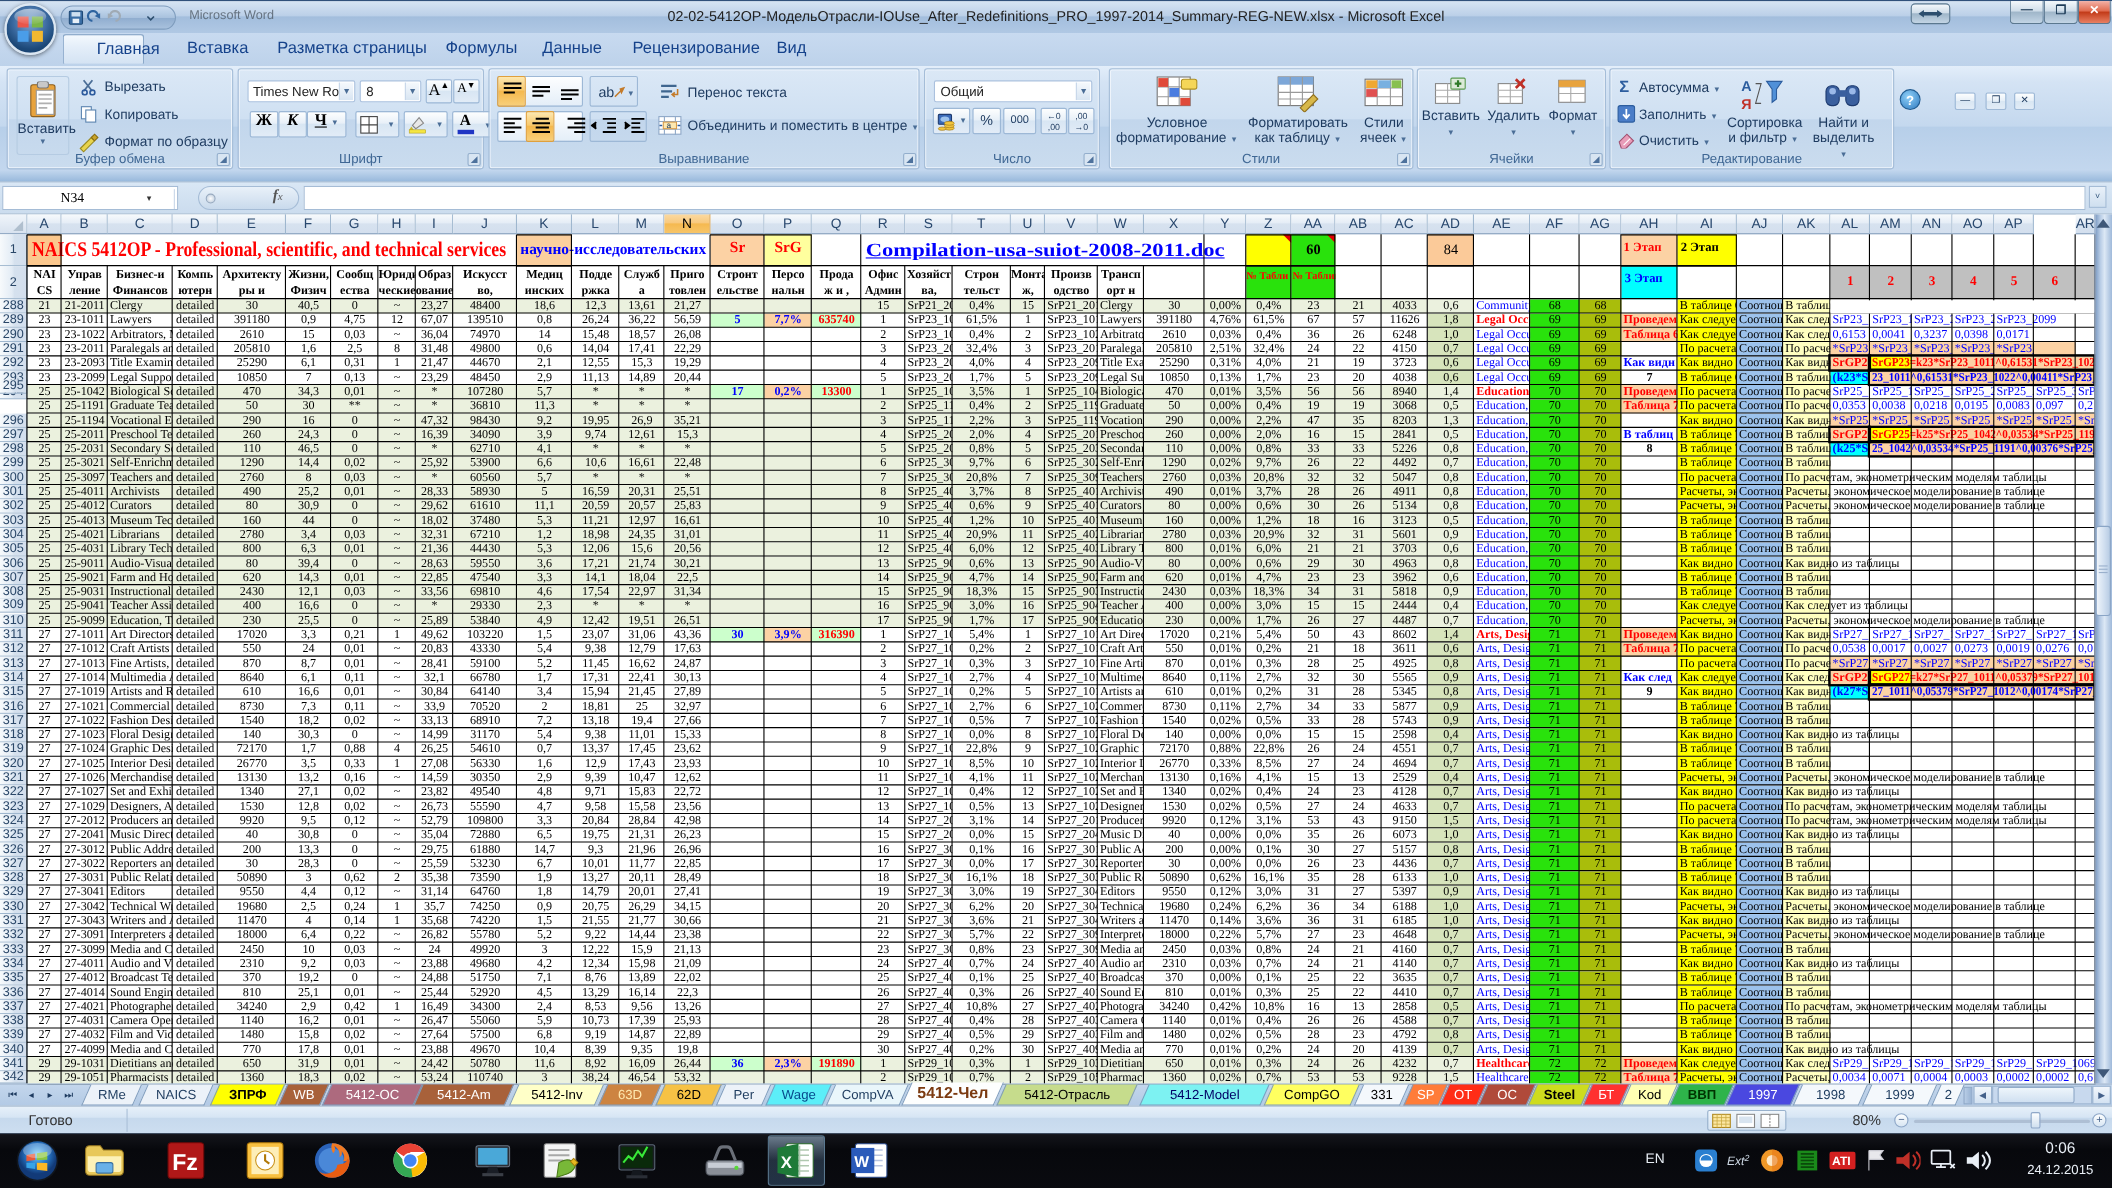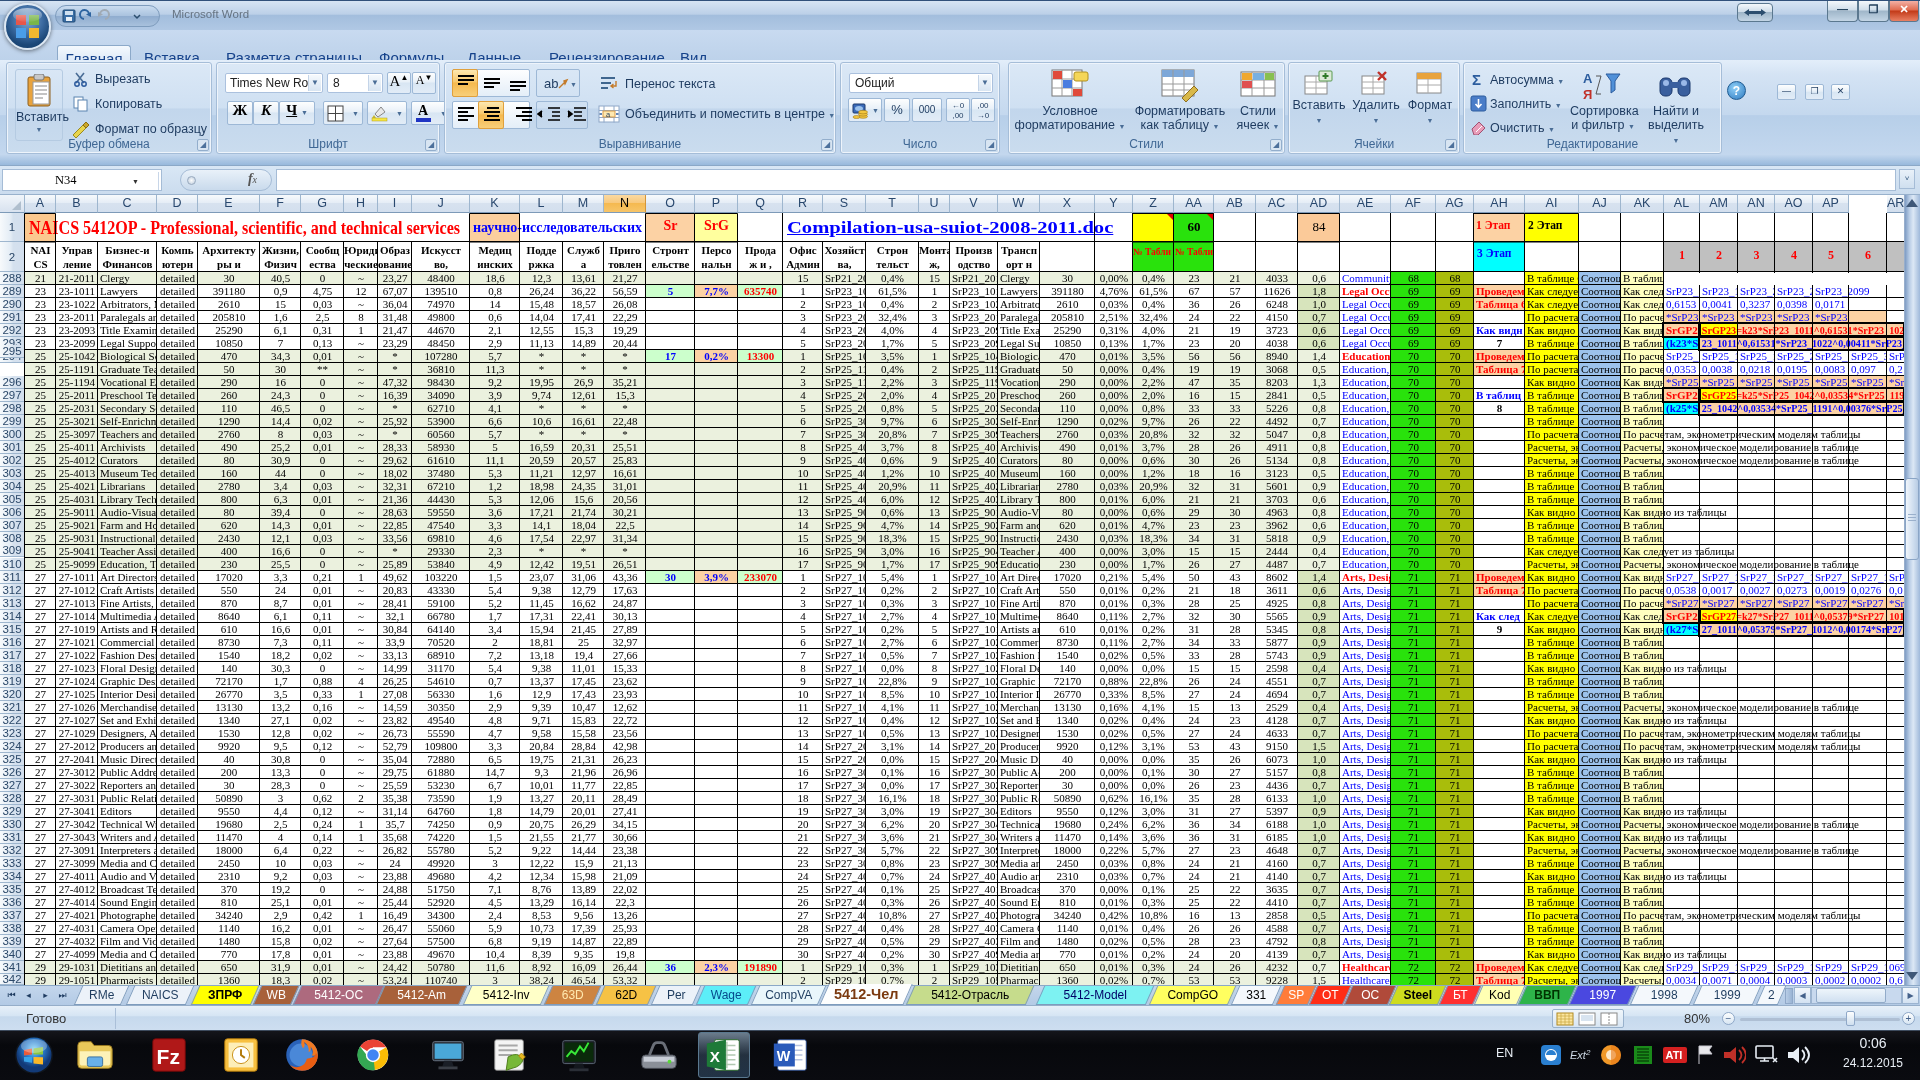--- a/index.html
+++ b/index.html
@@ -13,21 +13,21 @@
 .wbtn{position:absolute;top:0;height:21px;border:1px solid #5b788f;border-top:none;border-radius:0 0 4px 4px;
  background:linear-gradient(#f4f8fb,#cfdde9 45%,#9fb6c9 50%,#c3d5e5)}
 .wclose{background:linear-gradient(#f3b0a5,#e06b4f 45%,#c23a18 50%,#e98063)}
 .wbtn span{position:absolute;left:0;right:0;top:2px;text-align:center;font-size:11px;color:#1d3b57;font-weight:bold}
 .wclose span{color:#fff}
 
 #qat{position:absolute;left:55px;top:4px;height:22px;width:105px;border-radius:11px;
  background:linear-gradient(#cadcf0,#a9c2de 50%,#90adcf 52%,#a8c1dd);border:1px solid #7e9cbd}
 
 #tabrow{position:absolute;left:0;top:30px;width:1920px;height:30px;background:linear-gradient(#c8daf0,#bdd2ea)}
-.rtab{position:absolute;top:15px;height:27px;line-height:26px;padding:0 4px;font-size:15px;color:#15428b}
+.rtab{position:absolute;top:1px;height:27px;line-height:26px;padding:0 30px;font-size:15px;color:#15428b}
 .rtab.act{background:linear-gradient(#f4f9fe,#e4eef9 40%,#d4e3f3);border:1px solid #8ca9c9;border-bottom:none;
  border-radius:3px 3px 0 0;color:#15428b}
 
 #orb{position:absolute;left:4px;top:3px;width:47px;height:47px;border-radius:50%;
  background:radial-gradient(circle at 50% 35%,#7fa8d4 0%,#39689e 45%,#1c4878 70%,#123a66 100%);
  border:2px solid #dce7f2;box-shadow:0 1px 4px rgba(0,0,0,.5);z-index:60}
 #orb:after{content:"";position:absolute;left:7px;top:3px;width:29px;height:14px;border-radius:50%;
  background:linear-gradient(rgba(255,255,255,.55),rgba(255,255,255,.05))}
 
 #ribbon{position:absolute;left:0;top:60px;width:1920px;height:106px;
@@ -74,20 +74,21 @@
  background:linear-gradient(#e7f0f9 0%,#d6e5f4 40%,#c6d9ed 45%,#cddef0 100%);border-top:1px solid #96aec9}
 
 #task{position:absolute;left:0;top:1030px;width:1920px;height:50px;background:linear-gradient(#15161c,#07080c 30%,#0a0b10)}
 #task:before{content:"";position:absolute;left:0;top:0;width:1920px;height:1px;background:#3d4b5e}
 .tico{position:absolute;top:4px;width:42px;height:42px}
 .tray{font-size:12.5px;color:#e8eef5}
 </style></head><body>
 <div id="page">
 
 <div id="title">
+ <div class="txt">02-02-5412ОР-МодельОтрасли-IOUse_After_Redefinitions_PRO_1997-2014_Summary-REG-NEW.xlsx  -  Microsoft Excel</div>
  <div class="abs" style="left:172px;top:7px;font-size:11.5px;color:#4a5560;opacity:.75">Microsoft Word</div>
  <div id="qat"></div>
  <svg class="abs" style="left:62px;top:8px" width="80" height="15" viewBox="0 0 80 15">
   <rect x="1" y="1" width="12" height="12" rx="1" fill="#3a6ea5" stroke="#1f4a77"></rect>
   <rect x="3" y="2" width="8" height="4" fill="#cfe0f0"></rect>
         <rect x="4" y="8" width="6" height="4" fill="#e8f0f8"></rect>
   <path d="M22 10 a4.5 4.5 0 1 1 5 -4.5" fill="none" stroke="#2e64a0" stroke-width="2"></path>
   <path d="M24 5.5 l5 -2.5 v5 z" fill="#2e64a0"></path>
   <path d="M43 10 a4.5 4.5 0 1 0 -5 -4.5" fill="none" stroke="#a0aab4" stroke-width="2"></path>
   <path d="M41 5.5 l-5 -2.5 v5 z" fill="#a0aab4"></path>
@@ -1515,21 +1516,21 @@
       <s class="cG ">0,21</s>
       <s class="cH ">1</s>
       <s class="cI ">49,62</s>
       <s class="cJ ">103220</s>
       <s class="cK ">1,5</s>
       <s class="cL ">23,07</s>
       <s class="cM ">31,06</s>
       <s class="cN ">43,36</s>
       <s class="cO bl Bd">30</s>
       <s class="cP bl Bd">3,9%</s>
-      <s class="cQ rd Bd">233070</s>
+      <s class="cQ rd Bd">316390</s>
       <s class="cR ">1</s>
       <s class="cS L">SrP27_1011</s>
       <s class="cT ">5,4%</s>
       <s class="cU ">1</s>
       <s class="cV L">SrP27_1011</s>
       <s class="cW L">Art Directors</s>
       <s class="cX ">17020</s>
       <s class="cY ">0,21%</s>
       <s class="cZ ">5,4%</s>
       <s class="cAA ">50</s>

